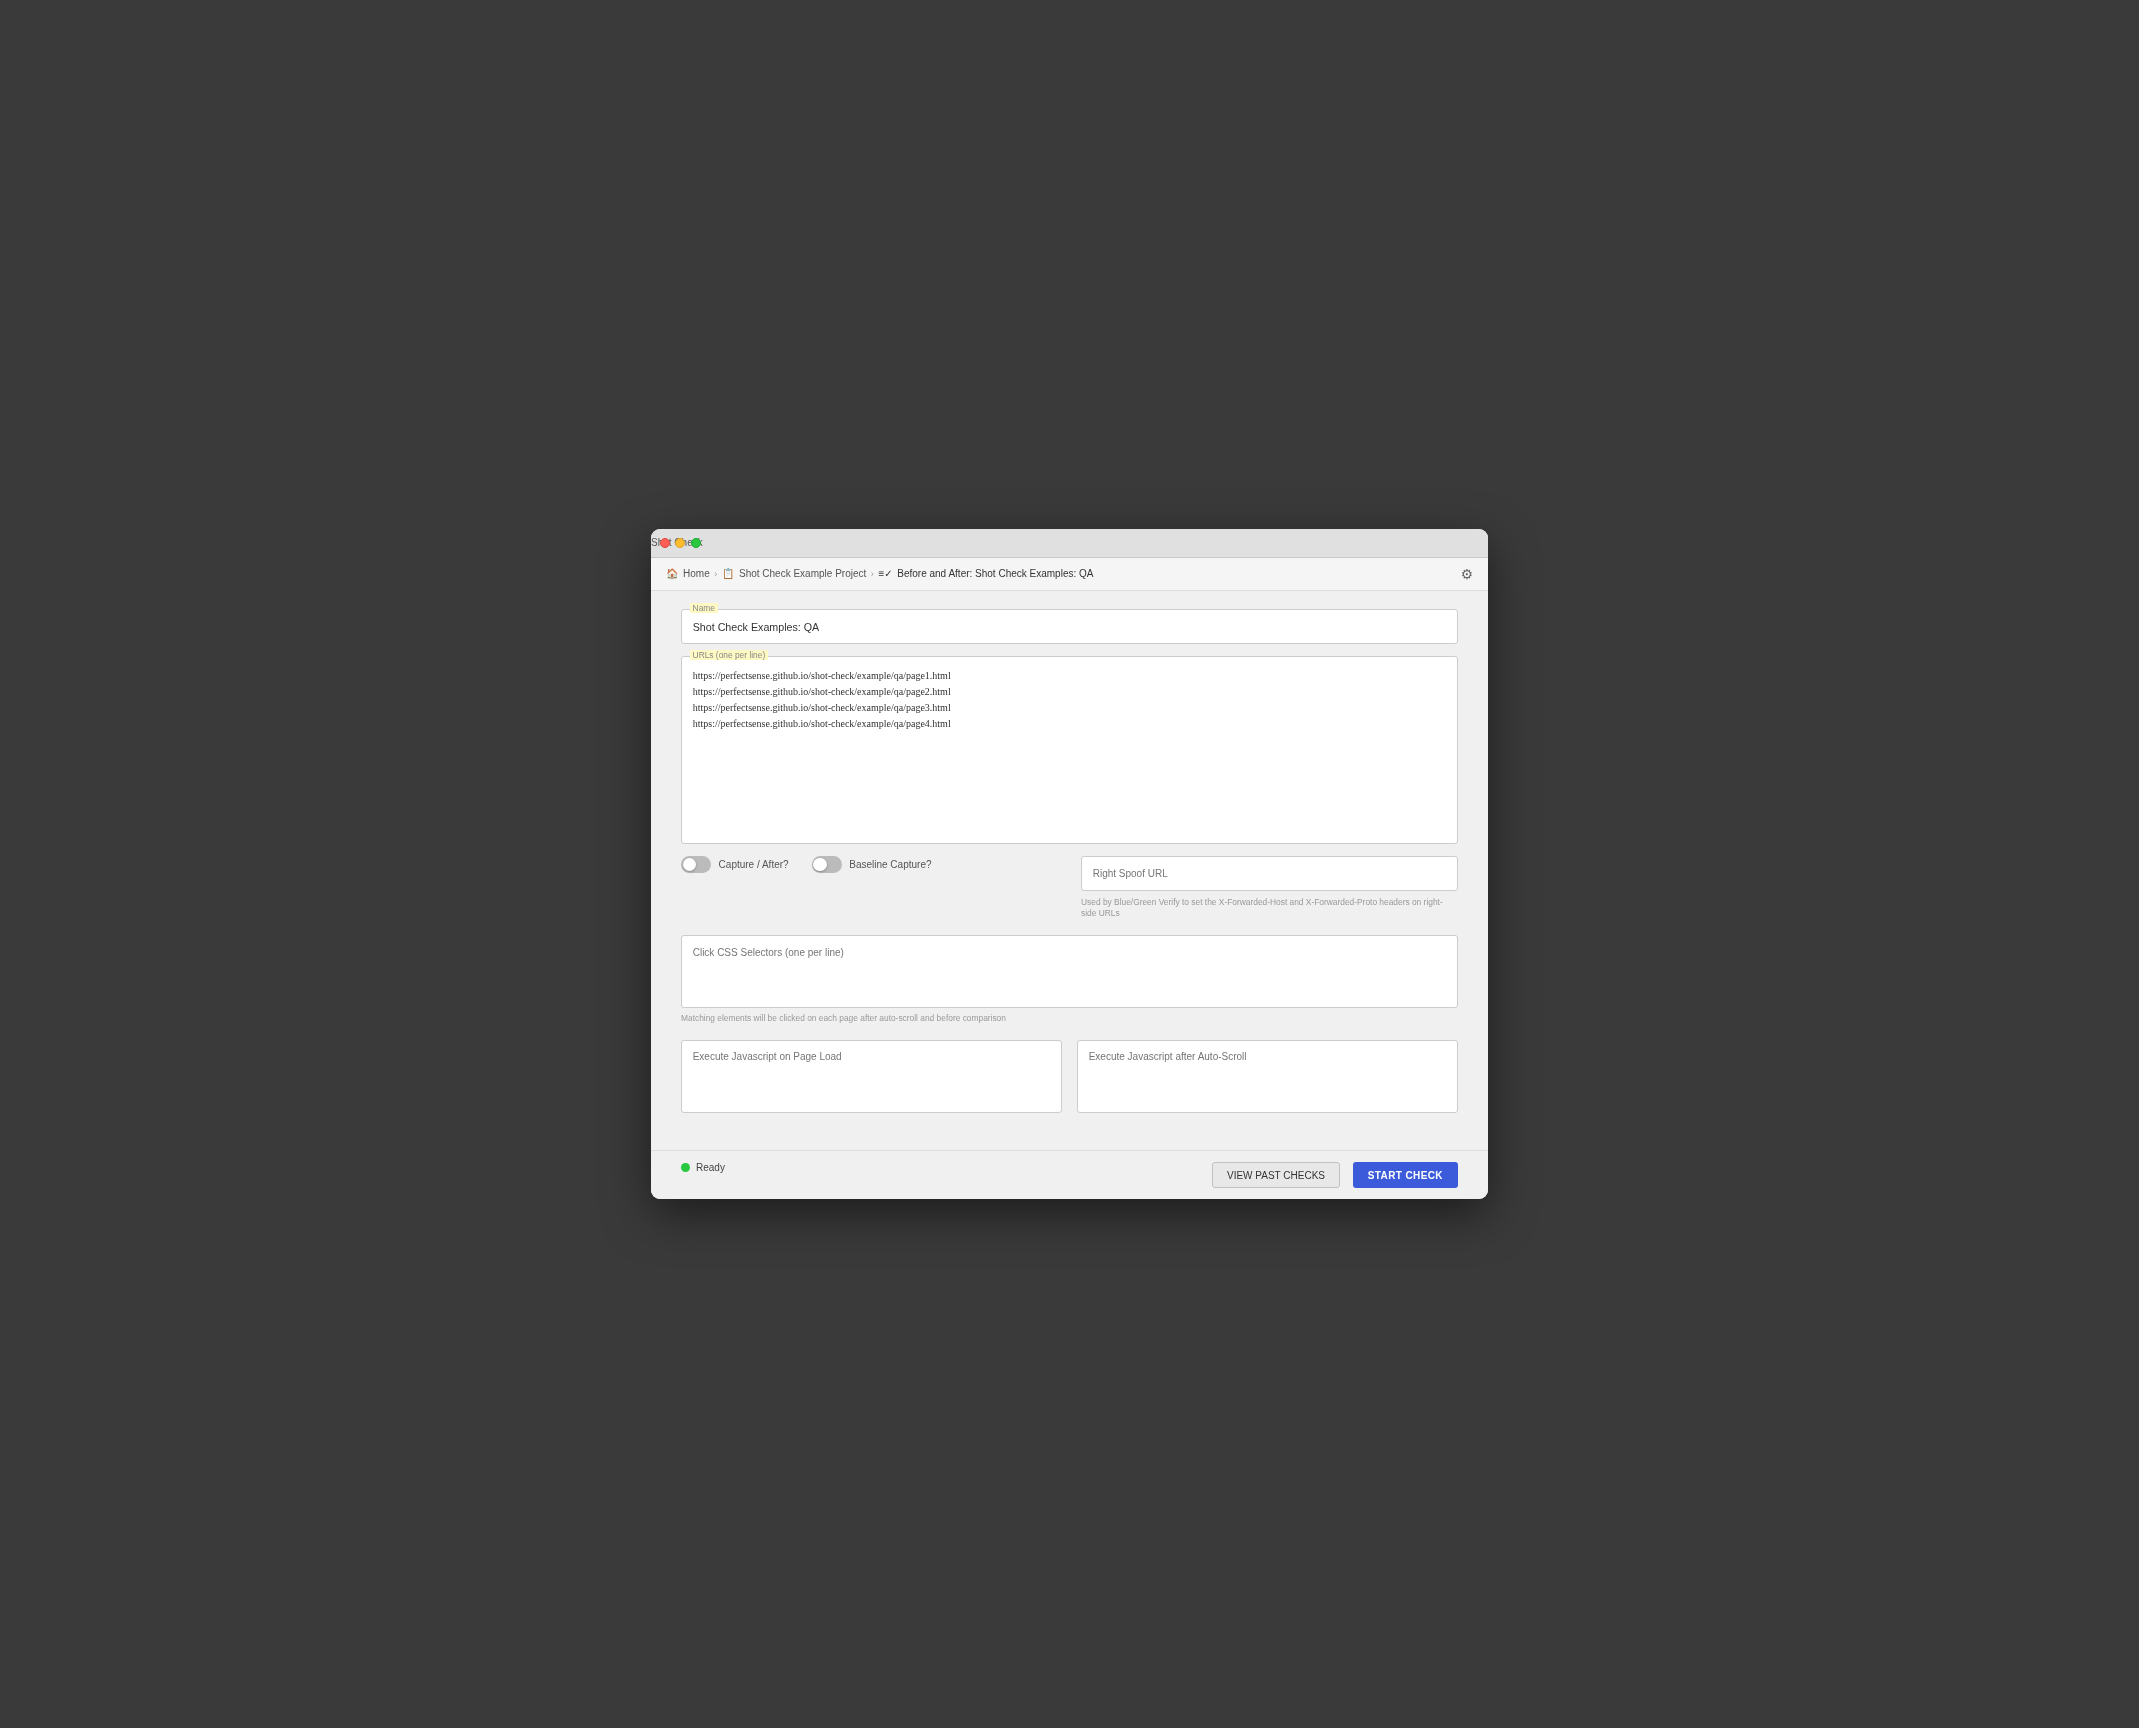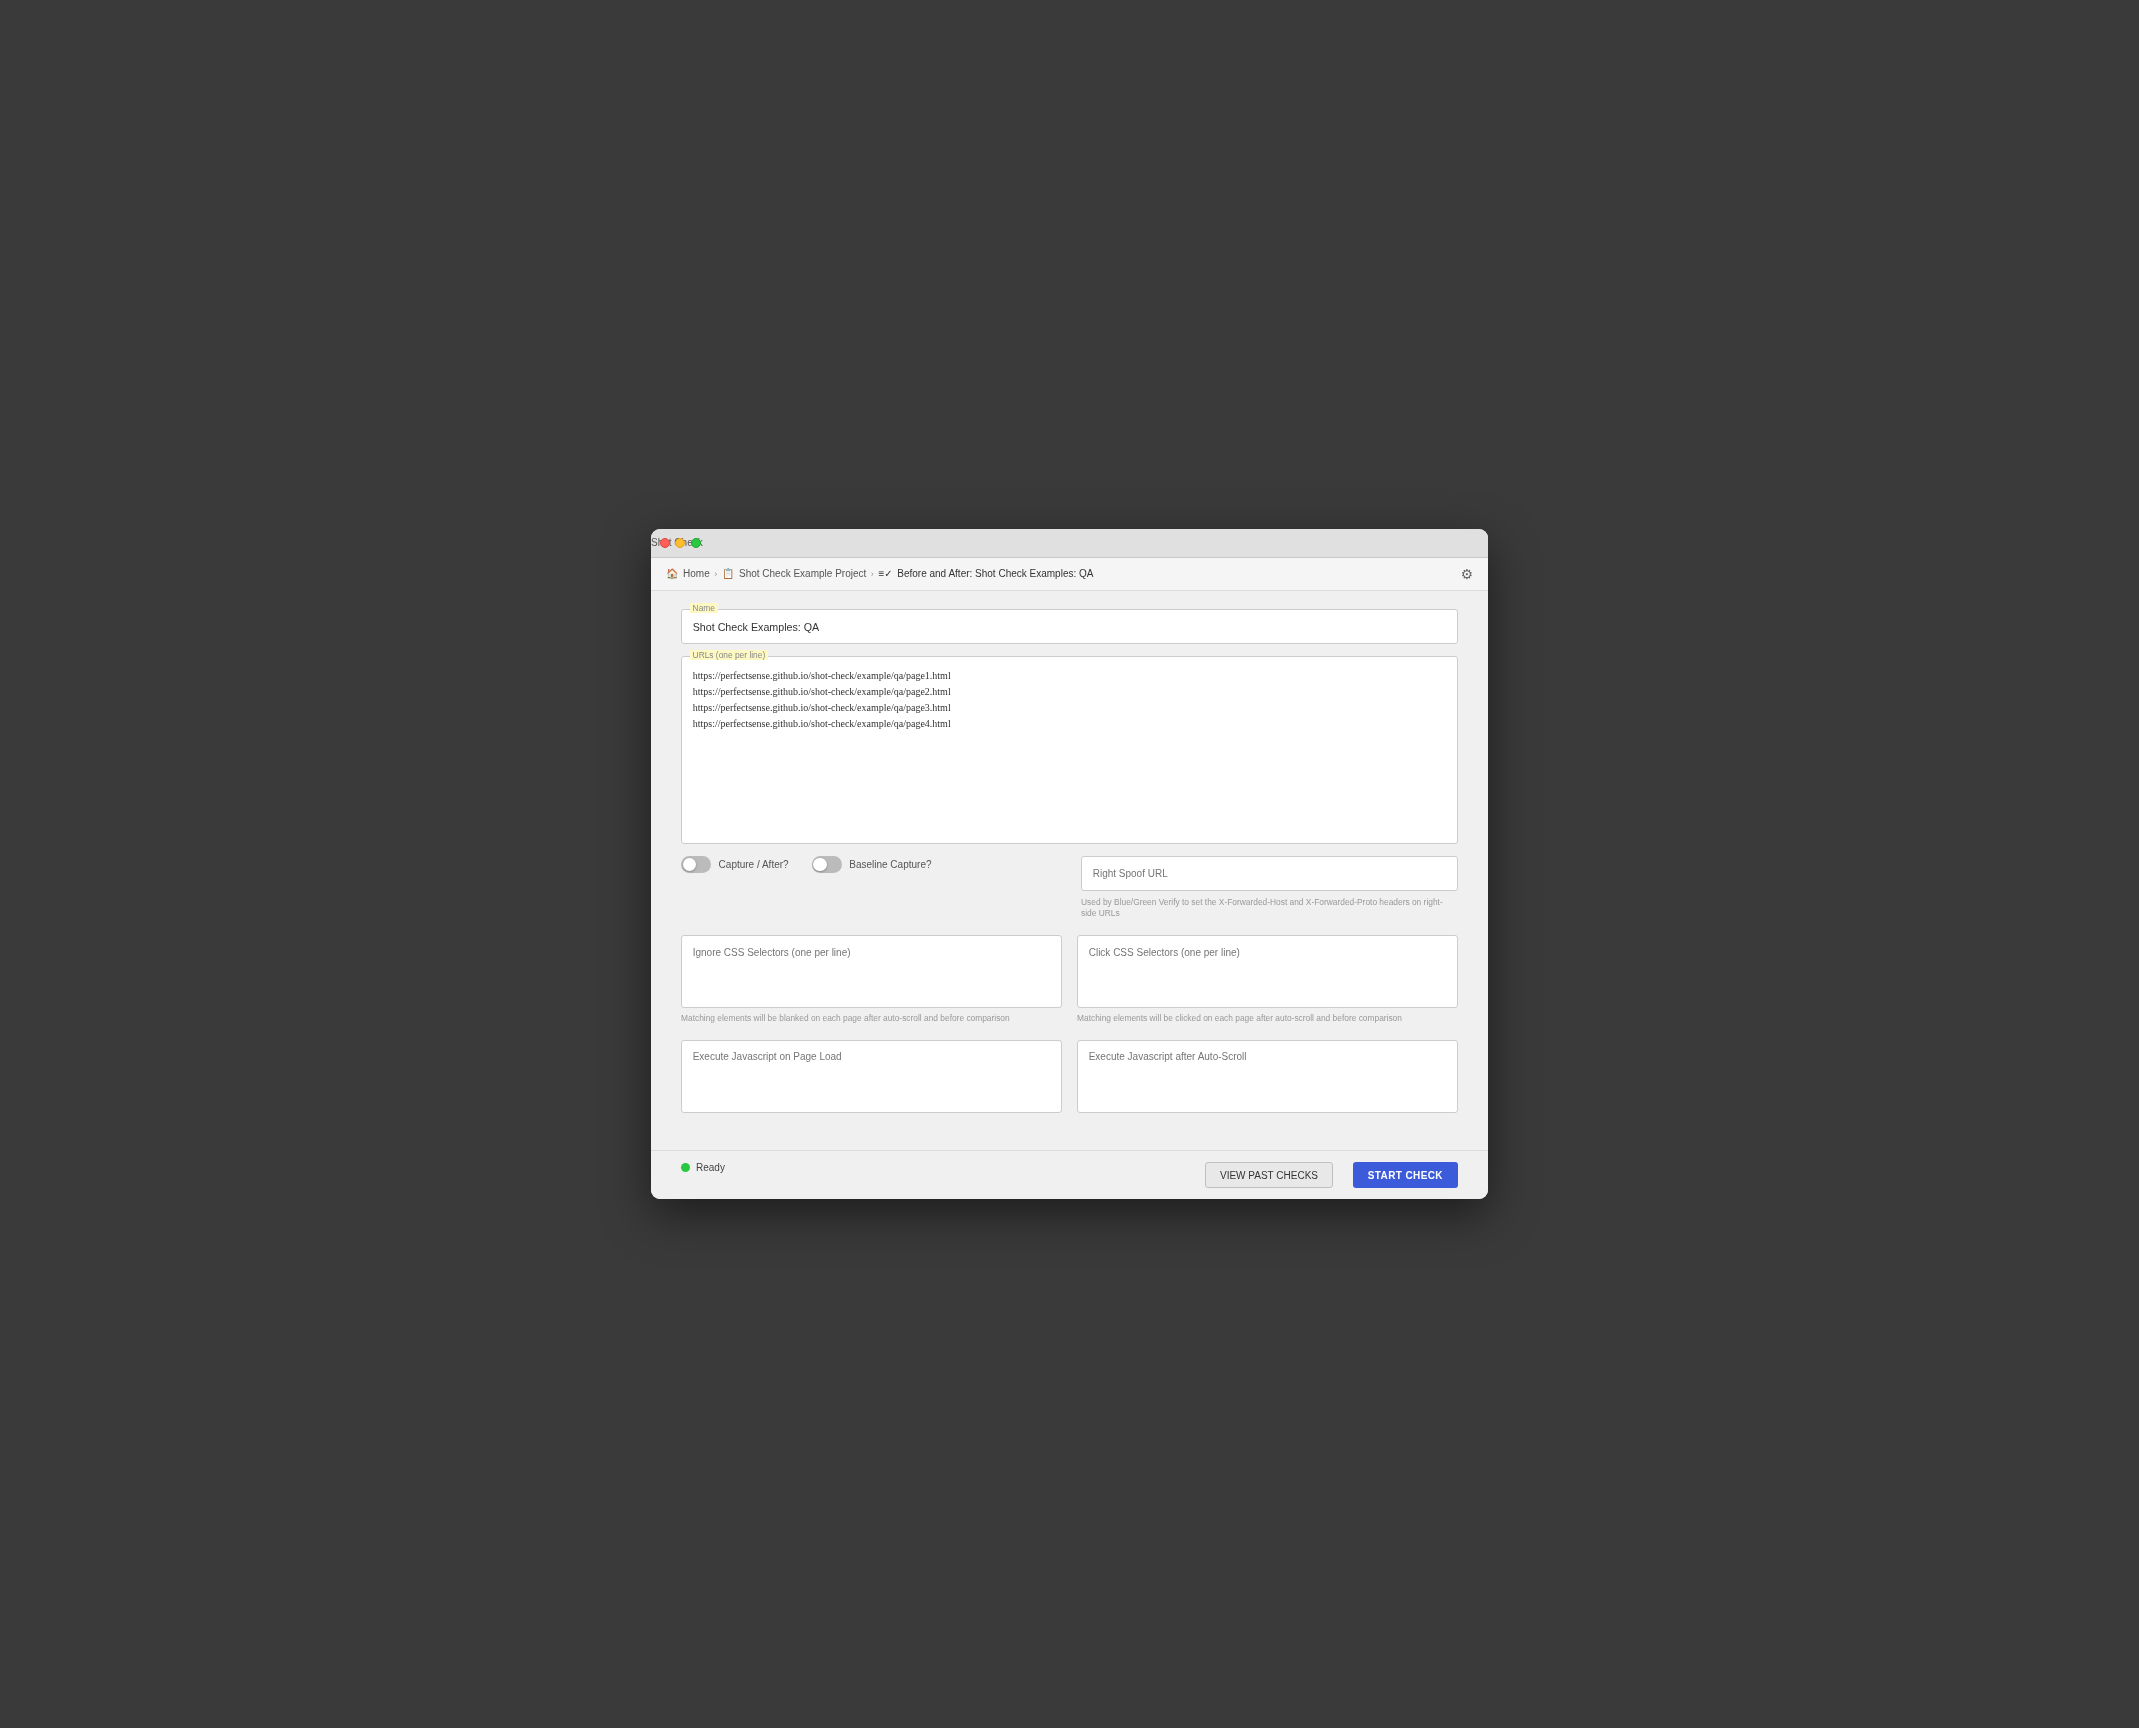--- a/index.html
+++ b/index.html
@@ -295,21 +295,21 @@
 
     .status-dot {
       width: 9px;
       height: 9px;
       border-radius: 50%;
       background: #28c940;
     }
 
     .bottom-buttons {
       display: flex;
-      gap: 20px;
+      gap: 13px;
     }
 
     .btn-secondary {
       padding: 6.8px 13.7px;
       font-size: 10px;
       font-weight: 500;
       background: #e8e8e8;
       border: 0.8px solid #c0c0c0;
       border-radius: 3px;
       cursor: pointer;
@@ -407,26 +407,20 @@
       <div class="right-field-group">
         <div class="spoof-url-field">
           <input class="spoof-url-input" type="text" placeholder="Right Spoof URL" style="">
         </div>
         <div class="spoof-url-desc">Used by Blue/Green Verify to set the X-Forwarded-Host and X-Forwarded-Proto headers on right-side URLs</div>
       </div>
     </div>
 
     <div class="two-col-row">
 
-      <div class="col-half">
-        <div class="textarea-field-group">
-          <textarea class="textarea-placeholder" placeholder="Ignore CSS Selectors (one per line)" style=""></textarea>
-        </div>
-        <div class="field-desc">Matching elements will be blanked on each page after auto-scroll and before comparison</div>
-      </div>
 
       <div class="col-half">
         <div class="textarea-field-group">
           <textarea class="textarea-placeholder" placeholder="Click CSS Selectors (one per line)" style=""></textarea>
         </div>
         <div class="field-desc">Matching elements will be clicked on each page after auto-scroll and before comparison</div>
       </div>
     </div>
 
     <div class="two-col-row">

